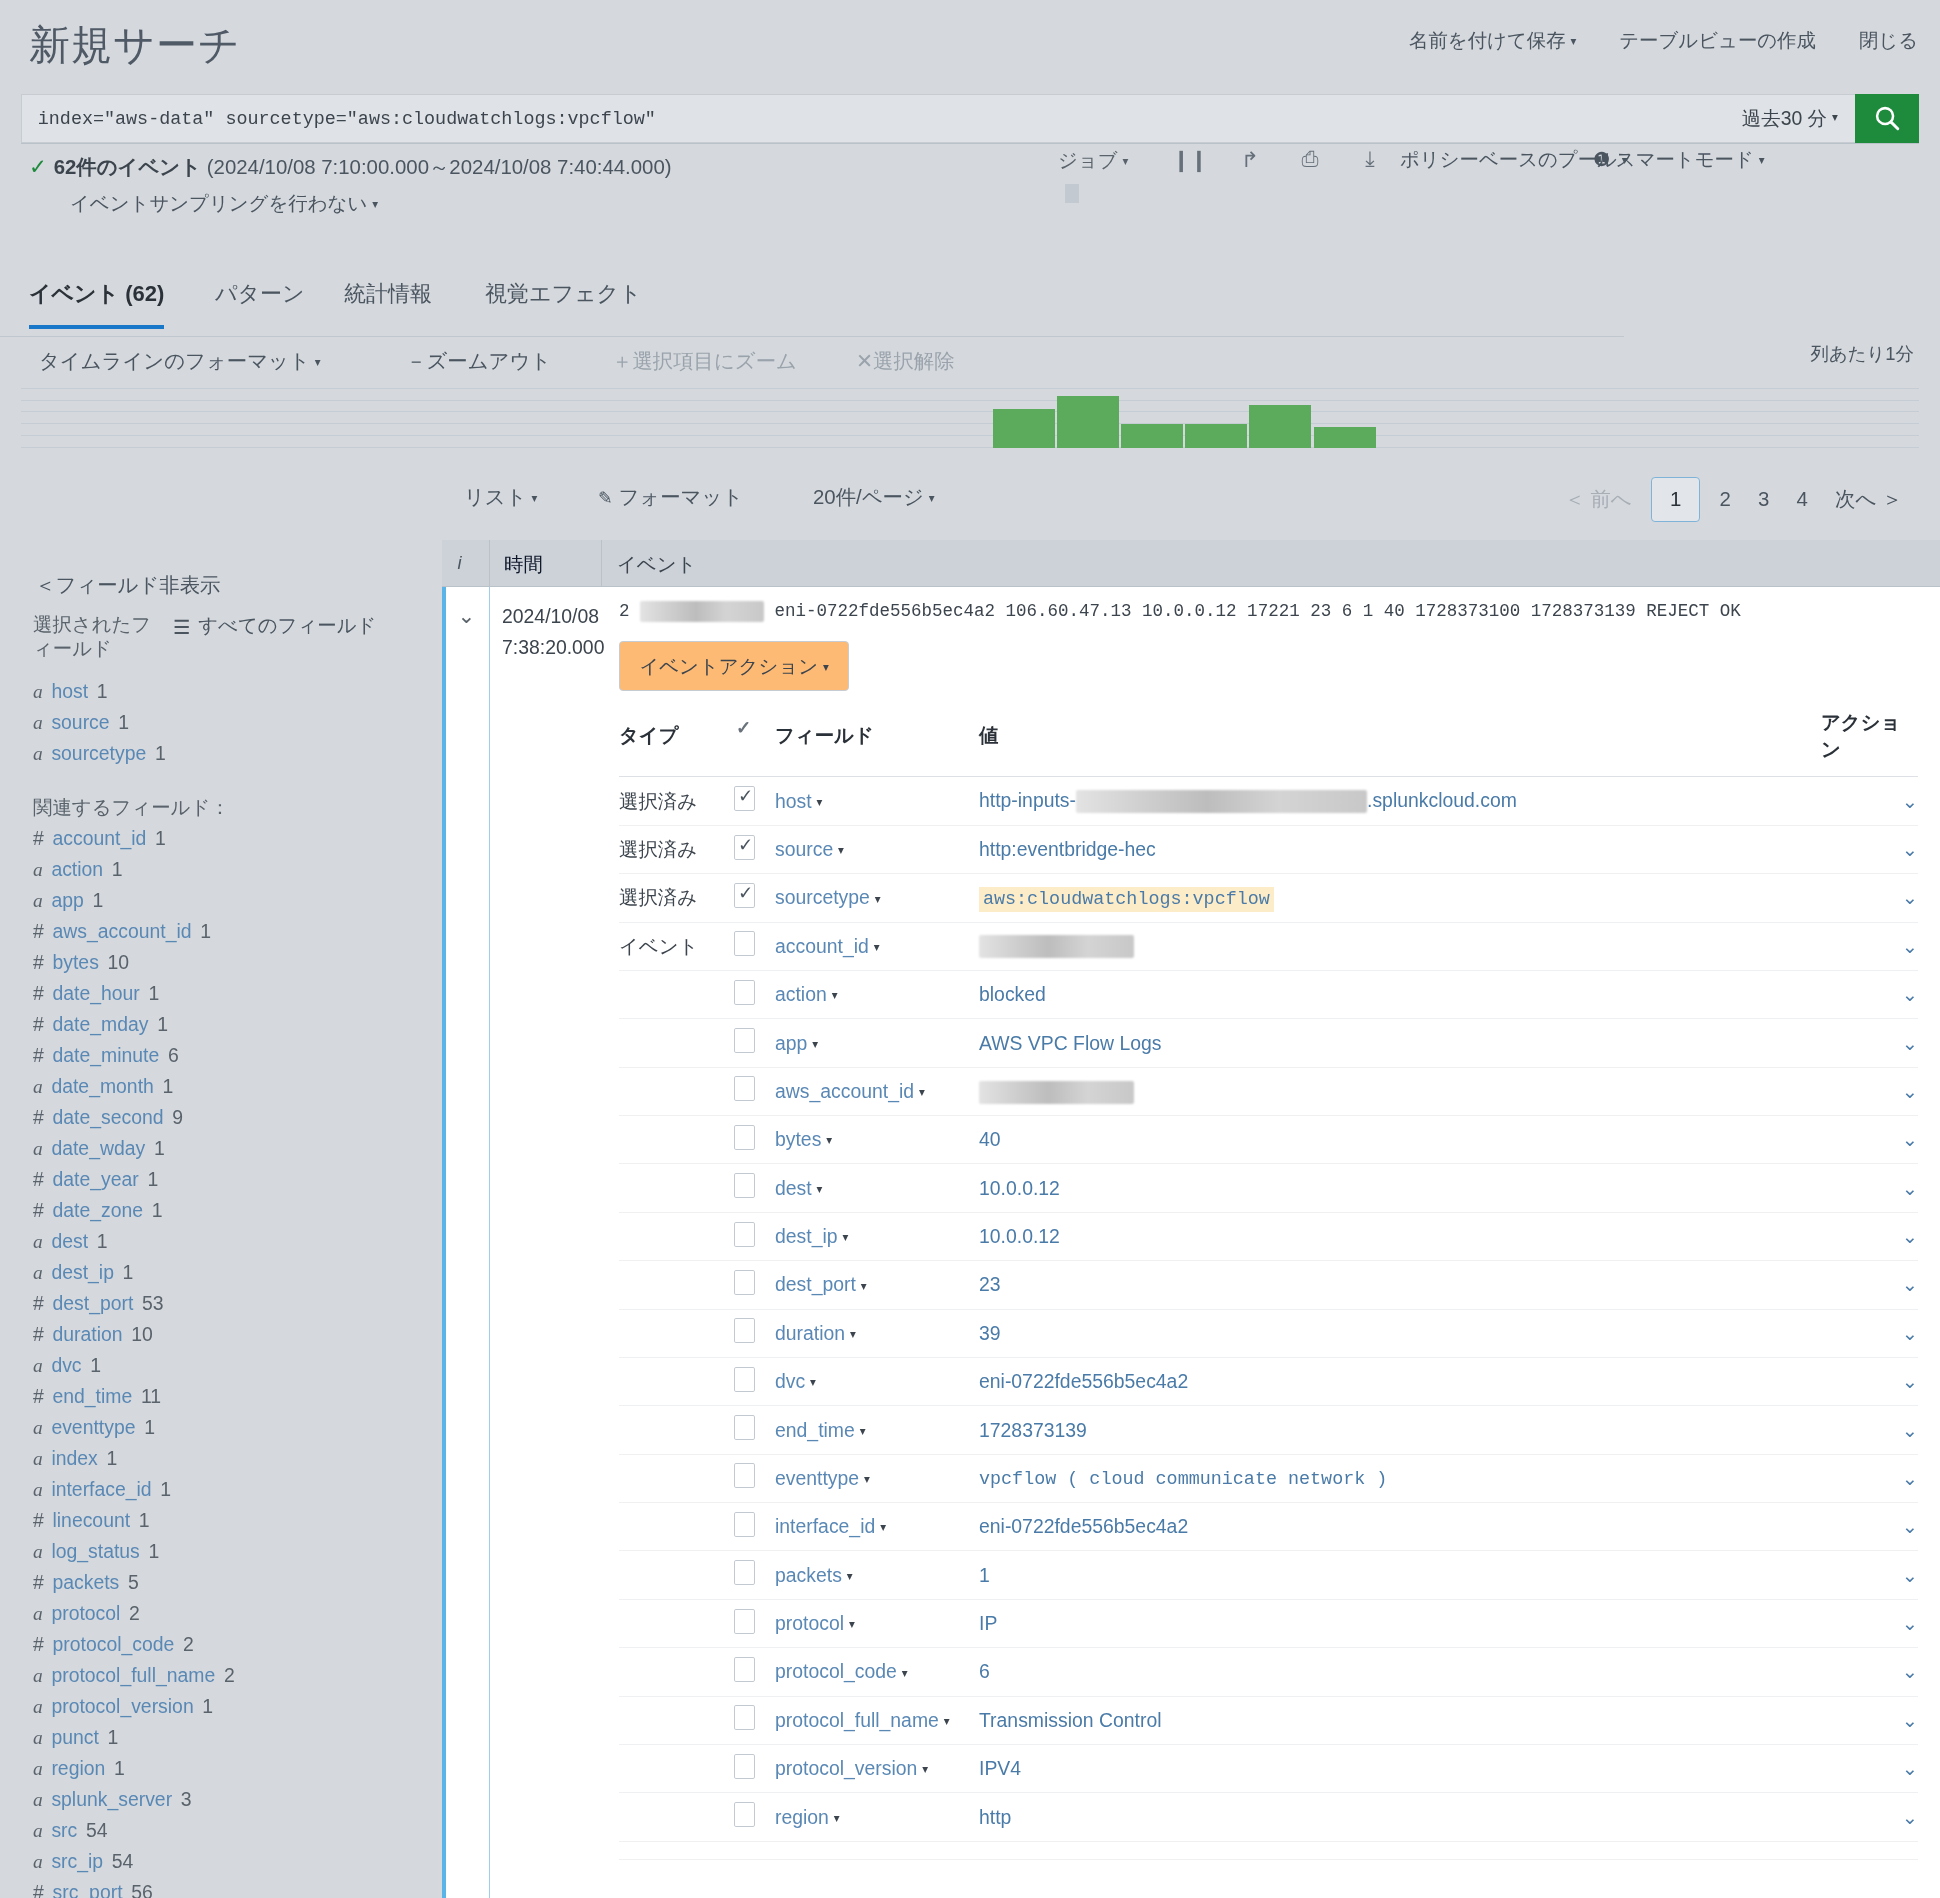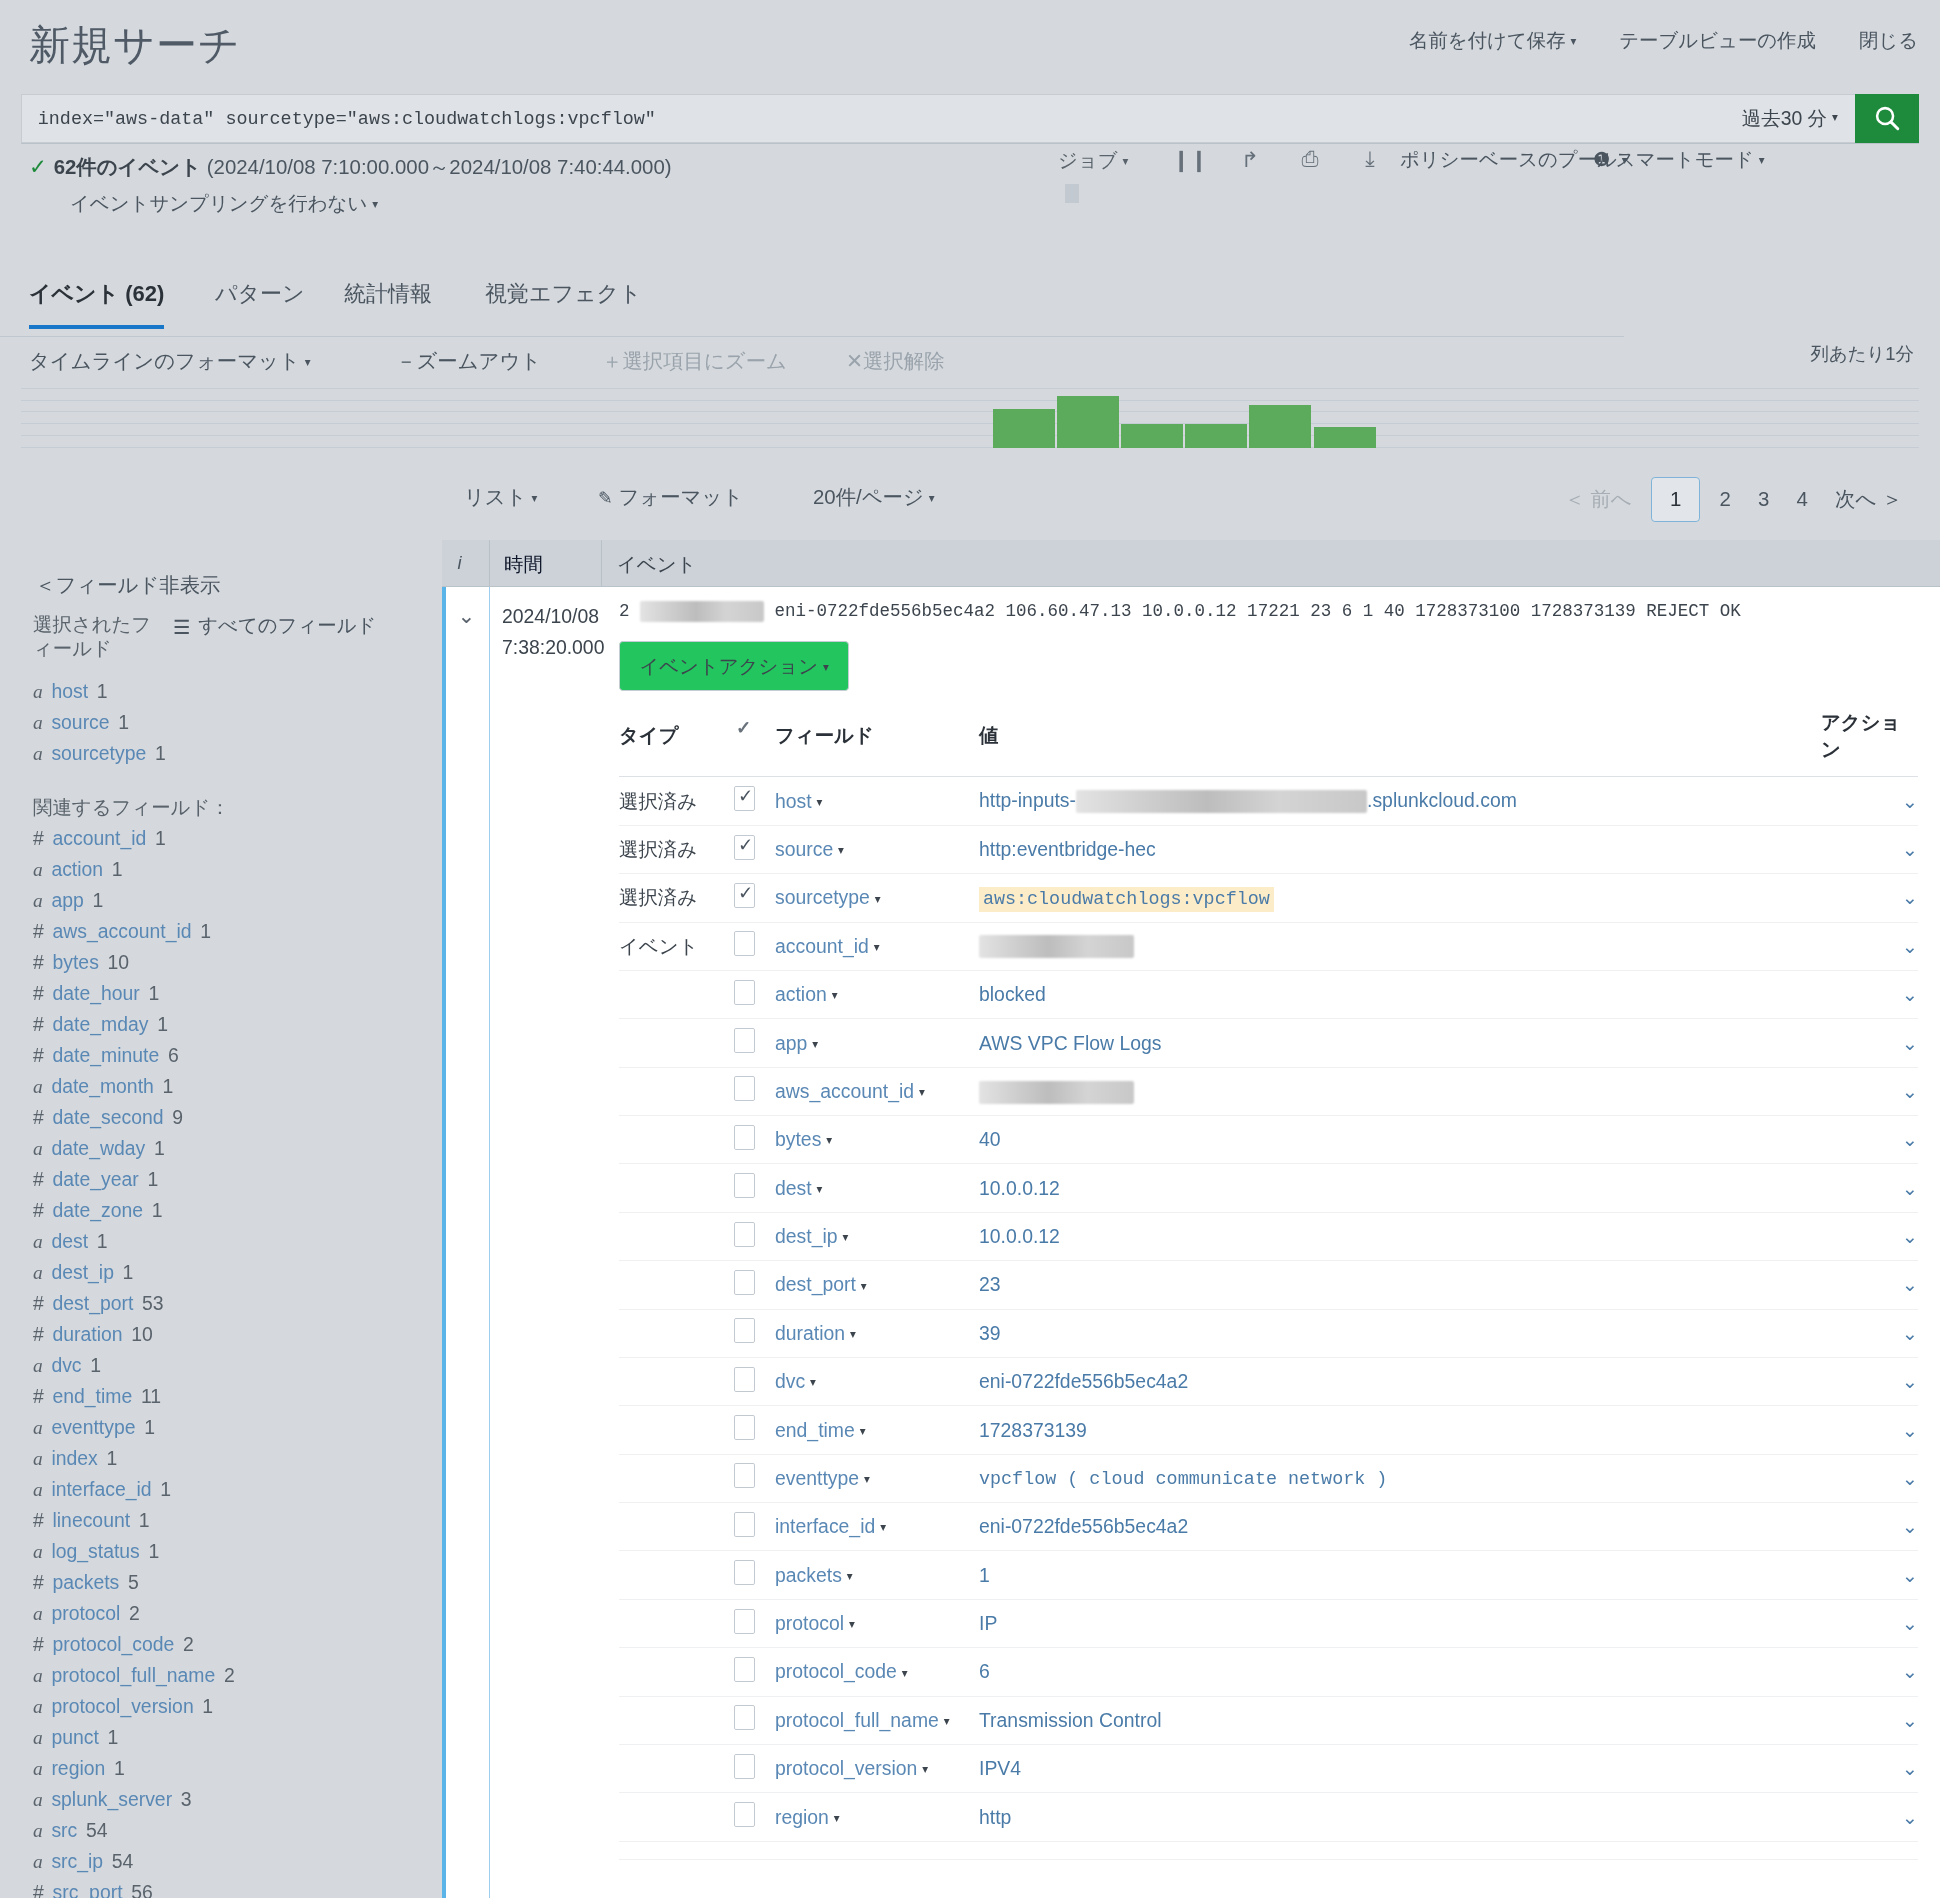--- a/index.html
+++ b/index.html
@@ -80,21 +80,21 @@
     border-bottom:1px solid #c0c7ce;
   }
   .tab {
     position:absolute; top:0; font-size:22px; color:#4a5560; cursor:pointer;
     padding-bottom:15.5px;
   }
   .tab.active { color:#2b3138; font-weight:bold; border-bottom:4.9px solid #1877c9; }
 
   
   .tl-toolbar { position:absolute; left:0; top:347px; width:1941px; height:49px; }
-  .tl-btn { position:absolute; top:0; font-size:20.4px; color:#4a5560; cursor:pointer; white-space:nowrap; }
+  .tl-btn { position:absolute; top:0; font-size:20.4px; color:#4a5560; cursor:pointer; white-space:nowrap;margin-left:10px; }
   .tl-btn.disabled { color:#9aa3ac; cursor:default; }
   .per-col {
     position:absolute; right:27px; top:-5.8px; font-size:18.4px; color:#4a5560;
   }
 
   
   .timeline {
     position:absolute; left:21.3px; top:388px; width:1898px; height:60px;
   }
   .tl-grid { position:absolute; left:0; right:0; top:0; bottom:0; }
@@ -162,21 +162,21 @@
   .ev-raw {
     position:absolute; left:177px; top:13.6px; right:19.4px;
     font-family:"Liberation Mono", monospace; font-size:17.5px; color:#3c444d;
     white-space:nowrap;
   }
   .redact { display:inline-block; vertical-align:middle; border-radius:1.9px;
     background:linear-gradient(90deg,#e3e3e3 0%,#d0d0d0 22%,#bdbdbd 45%,#d4d4d4 70%,#c8c8c8 100%);
     filter:blur(1.2px); }
   .ev-action-btn {
     position:absolute; left:177px; top:54px;
-    border:1px solid #c5ccd3; background:#22c55e; border-radius:3.9px;
+    border:1px solid #c5ccd3; background:#fdba74; border-radius:3.9px;
     padding:10.7px 19.4px; font-size:19.4px; color:#3c444d; cursor:pointer;
   }
 
   
   .ftable { position:absolute; left:177px; top:118px; right:23px; }
   .ftable table { width:100%; border-collapse:collapse; }
   .ftable th {
     text-align:left; font-size:19.4px; color:#2b3138; font-weight:bold;
     padding:3.9px 0 13.6px 0; border-bottom:1px solid #dde1e5;
   }

